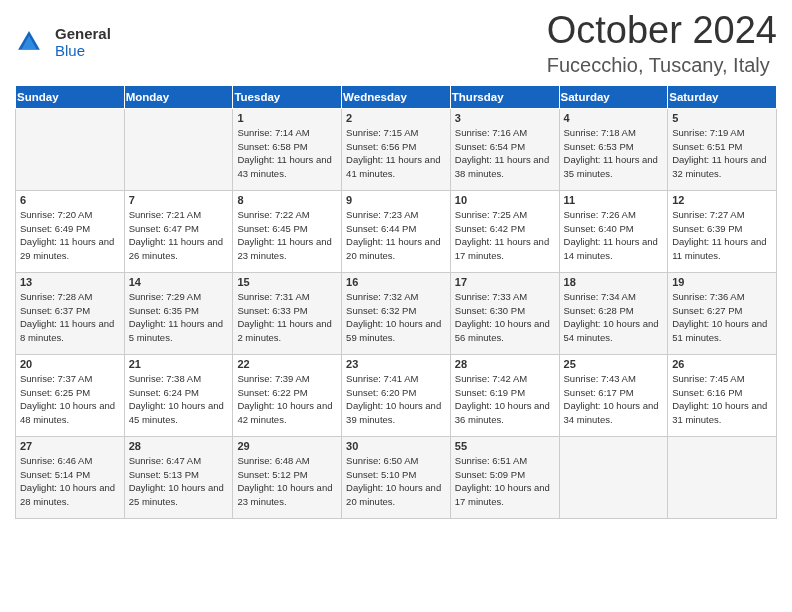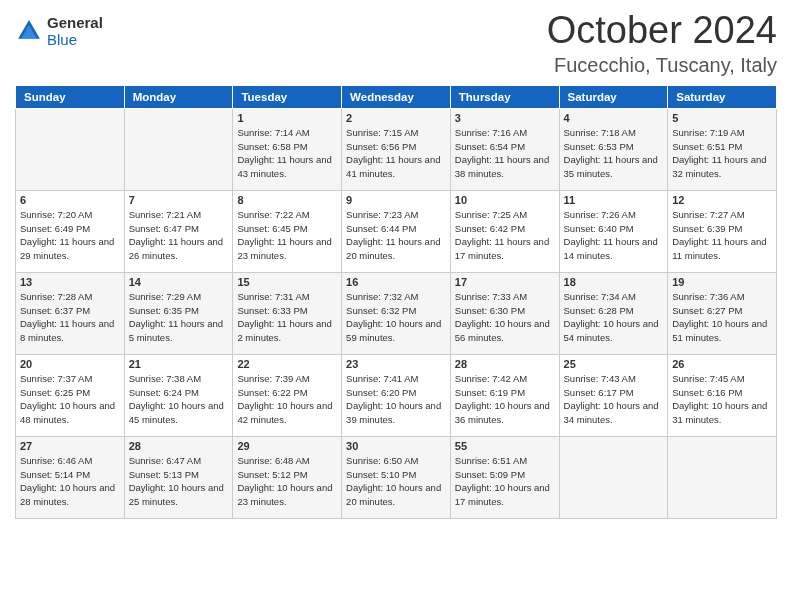--- a/index.html
+++ b/index.html
@@ -16,29 +16,29 @@
     }
     .header-row {
       display: flex;
       align-items: flex-start;
       justify-content: space-between;
       margin-bottom: 8px;
     }
     .logo {
       display: flex;
       align-items: center;
-      gap: 4px;
-      margin-top: 4px;
+      gap: 12px;
+      margin-top: 15px;
     }
     .logo-icon {
       width: 28px;
       height: 28px;
     }
     .title-block {
-      text-align: right;
+      text-align: left;
     }
     .month-title {
       font-size: 38px;
       font-weight: 300;
       color: #333;
       line-height: 1.1;
     }
     .location-title {
       font-size: 20px;
       color: #555;
@@ -47,21 +47,21 @@
     table {
       width: 100%;
       border-collapse: collapse;
       table-layout: fixed;
     }
     th {
       background-color: #1565c0;
       color: #fff;
       font-size: 11.5px;
       font-weight: bold;
-      padding: 5px 8px;
+      padding: 5px 1px;
       text-align: left;
       border: 1px solid #fff;
     }
     td {
       border: 1px solid #ccc;
       vertical-align: top;
       padding: 3px 4px;
       font-size: 9.5px;
       color: #333;
       height: 82px;

